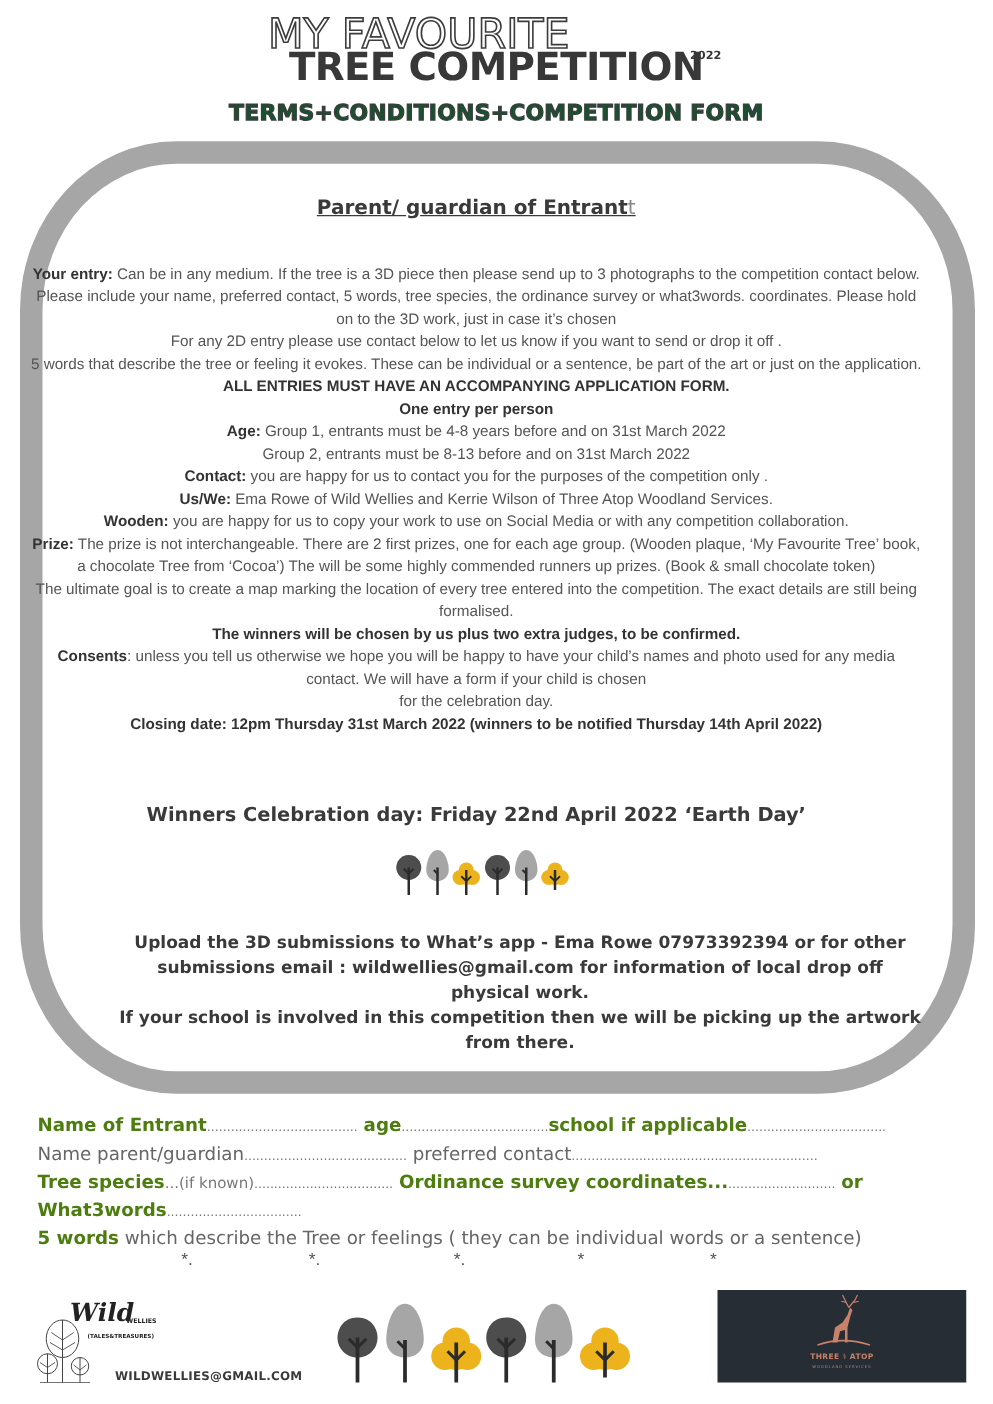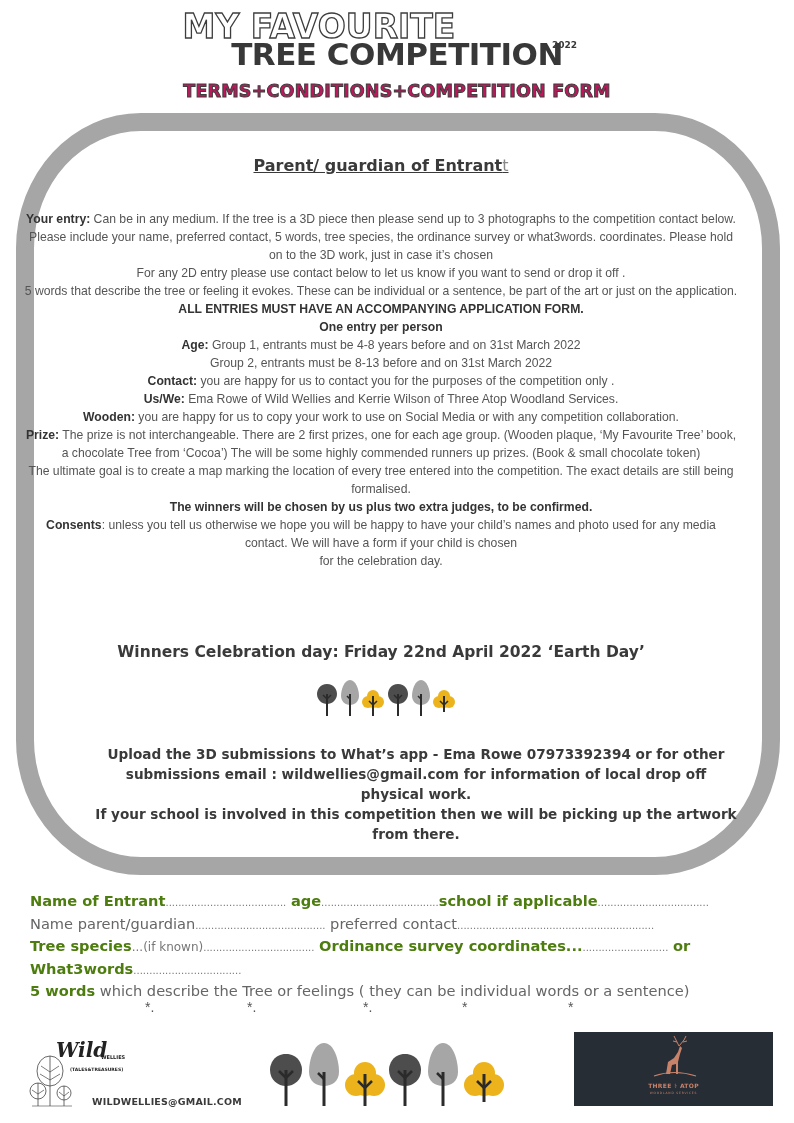--- a/index.html
+++ b/index.html
@@ -1,30 +1,30 @@
 <!DOCTYPE html>
 <html><head>
 <meta charset="utf-8">
 <style>
   html, body { margin: 0; padding: 0; background: #ffffff; }
   body { width: 794px; height: 1123px; position: relative; overflow: hidden;
          font-family: "Liberation Sans", "DejaVu Sans", sans-serif; color: #3a3a3a; }
 
   
   .hdr-line1 { position: absolute; left: 0; width: 638px; top: 8px; text-align: center;
-    font-family: "DejaVu Sans", sans-serif; font-weight: bold; font-size: 33px; letter-spacing: 0px;
-    color: #ffffff; -webkit-text-stroke: 1.3px #3d3d3d; line-height: 38px; }
+    font-family: "DejaVu Sans", sans-serif; font-weight: normal; font-size: 33px; letter-spacing: 0px;
+    color: #ffffff; -webkit-text-stroke: 1.3px #3d3d3d; line-height: 38px; padding-left: 16px; }
   .hdr-line2 { position: absolute; left: 0; width: 794px; top: 32px; text-align: center;
     font-family: "DejaVu Sans", sans-serif; font-weight: bold; font-size: 31px; color: #383838;
     line-height: 44px; letter-spacing: -0.5px; }
   .hdr-year { position: absolute; left: 552px; top: 40px; font-family: "DejaVu Sans", sans-serif;
     font-weight: bold; font-size: 9px; color: #383838; }
   .hdr-line3 { position: absolute; left: 0; width: 794px; top: 80px; text-align: center;
     font-family: "DejaVu Sans", sans-serif; font-weight: bold; font-size: 17.5px;
-    color: #be185d; -webkit-text-stroke: 1px #3d3d3d; line-height: 22px; letter-spacing: 0.2px; }
+    color: #14532d; -webkit-text-stroke: 1px #3d3d3d; line-height: 22px; letter-spacing: 0.2px; }
 
   
   .frame { position: absolute; left: 16px; top: 113px; width: 744px; height: 744px;
     border: 18px solid #a6a6a6; border-radius: 125px / 135px; box-sizing: content-box;
     width: 728px; height: 726px; }
 
   .content { position: absolute; left: 24px; width: 714px; text-align: center; }
   .subtitle { top: 156px; font-family: "DejaVu Sans", sans-serif; font-weight: bold; font-size: 16px;
     color: #3a3a3a; text-decoration: underline; }
   .subtitle .tail { font-weight: normal; color: #888; }
@@ -83,20 +83,21 @@
   <p><b>Age:</b><span> Group 1, entrants must be 4-8 years before and on 31st March 2022</span></p>
   <p>Group 2, entrants must be 8-13 before and on 31st March 2022</p>
   <p><b>Contact:</b><span> you are happy for us to contact you for the purposes of the competition only .</span></p>
   <p><b>Us/We:</b><span> Ema Rowe of Wild Wellies and Kerrie Wilson of Three Atop Woodland Services.</span></p>
   <p><b>Wooden:</b><span> you are happy for us to copy your work to use on Social Media or with any competition collaboration.</span></p>
   <p><b>Prize:</b><span> The prize is not interchangeable. There are 2 first prizes, one for each age group. (Wooden plaque, ‘My Favourite Tree’ book, a chocolate Tree from ‘Cocoa’) The will be some highly commended runners up prizes. (Book &amp; small chocolate token)</span></p>
   <p>The ultimate goal is to create a map marking the location of every tree entered into the competition. The exact details are still being formalised.</p>
   <p class="strong">The winners will be chosen by us plus two extra judges, to be confirmed.</p>
   <p><b>Consents</b><span>: unless you tell us otherwise we hope you will be happy to have your child’s names and photo used for any media contact. We will have a form if your child is chosen</span></p>
   <p>for the celebration day.</p>
+  <p class="strong">Closing date: 12pm Thursday 31st March 2022 (winners to be notified Thursday 14th April 2022)</p>
 </div>
 
 <div class="content celebration">Winners Celebration day: Friday 22nd April 2022 ‘Earth Day’</div>
 
 <svg class="trees-small" width="145" height="38" viewBox="0 0 145 38">
   <g>
     <path d="M11 4 C4 4 1 10 1 14 C1 20 6 24 11 24 C16 24 21 20 21 14 C21 10 18 4 11 4Z" fill="#4d4d4d"></path>
     <line x1="11" y1="14" x2="11" y2="36" stroke="#2b2b2b" stroke-width="2"></line>
     <path d="M7 15 L11 19 L15 15" stroke="#2b2b2b" stroke-width="1.5" fill="none"></path>
   </g>

